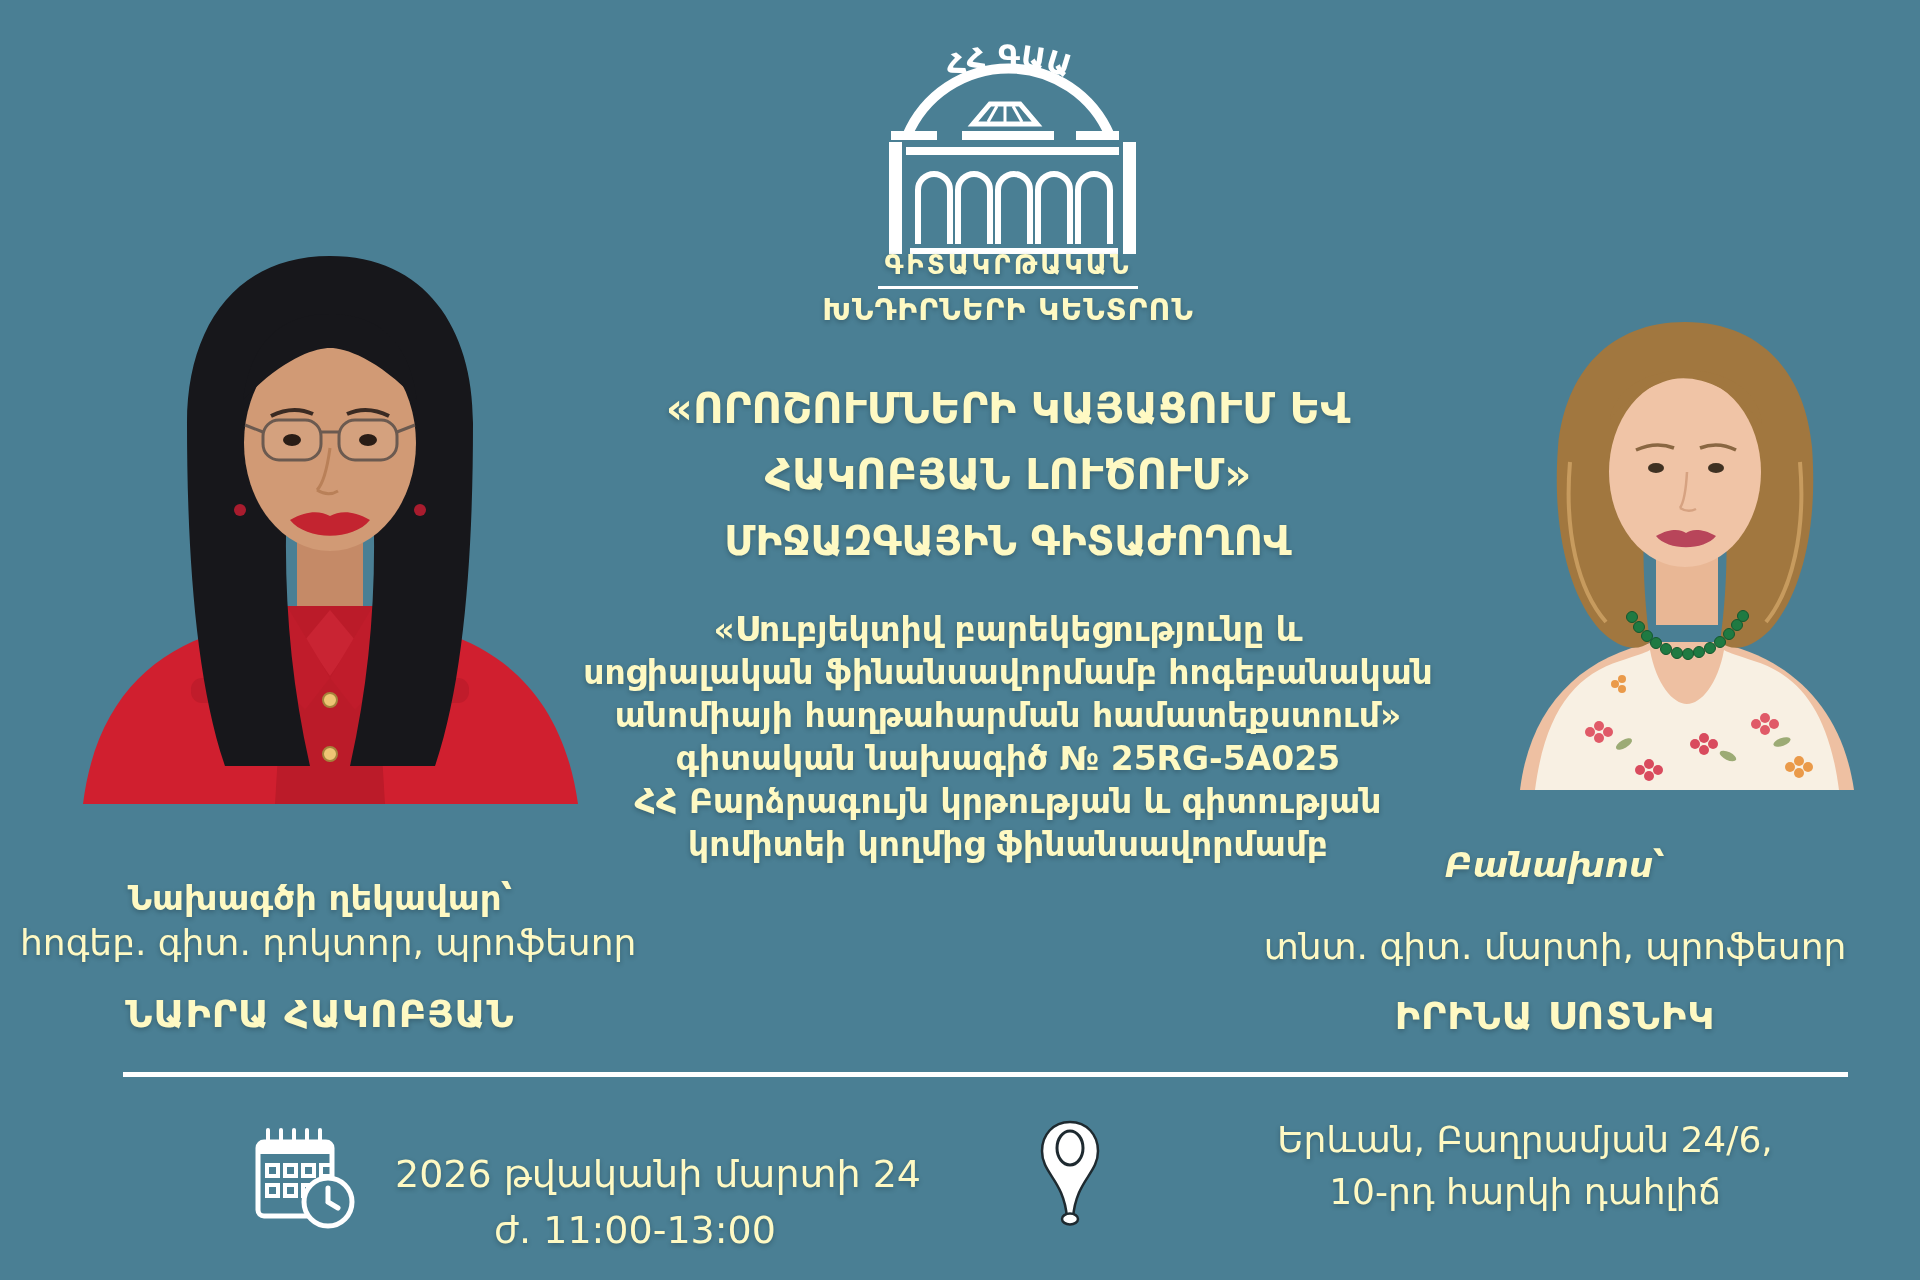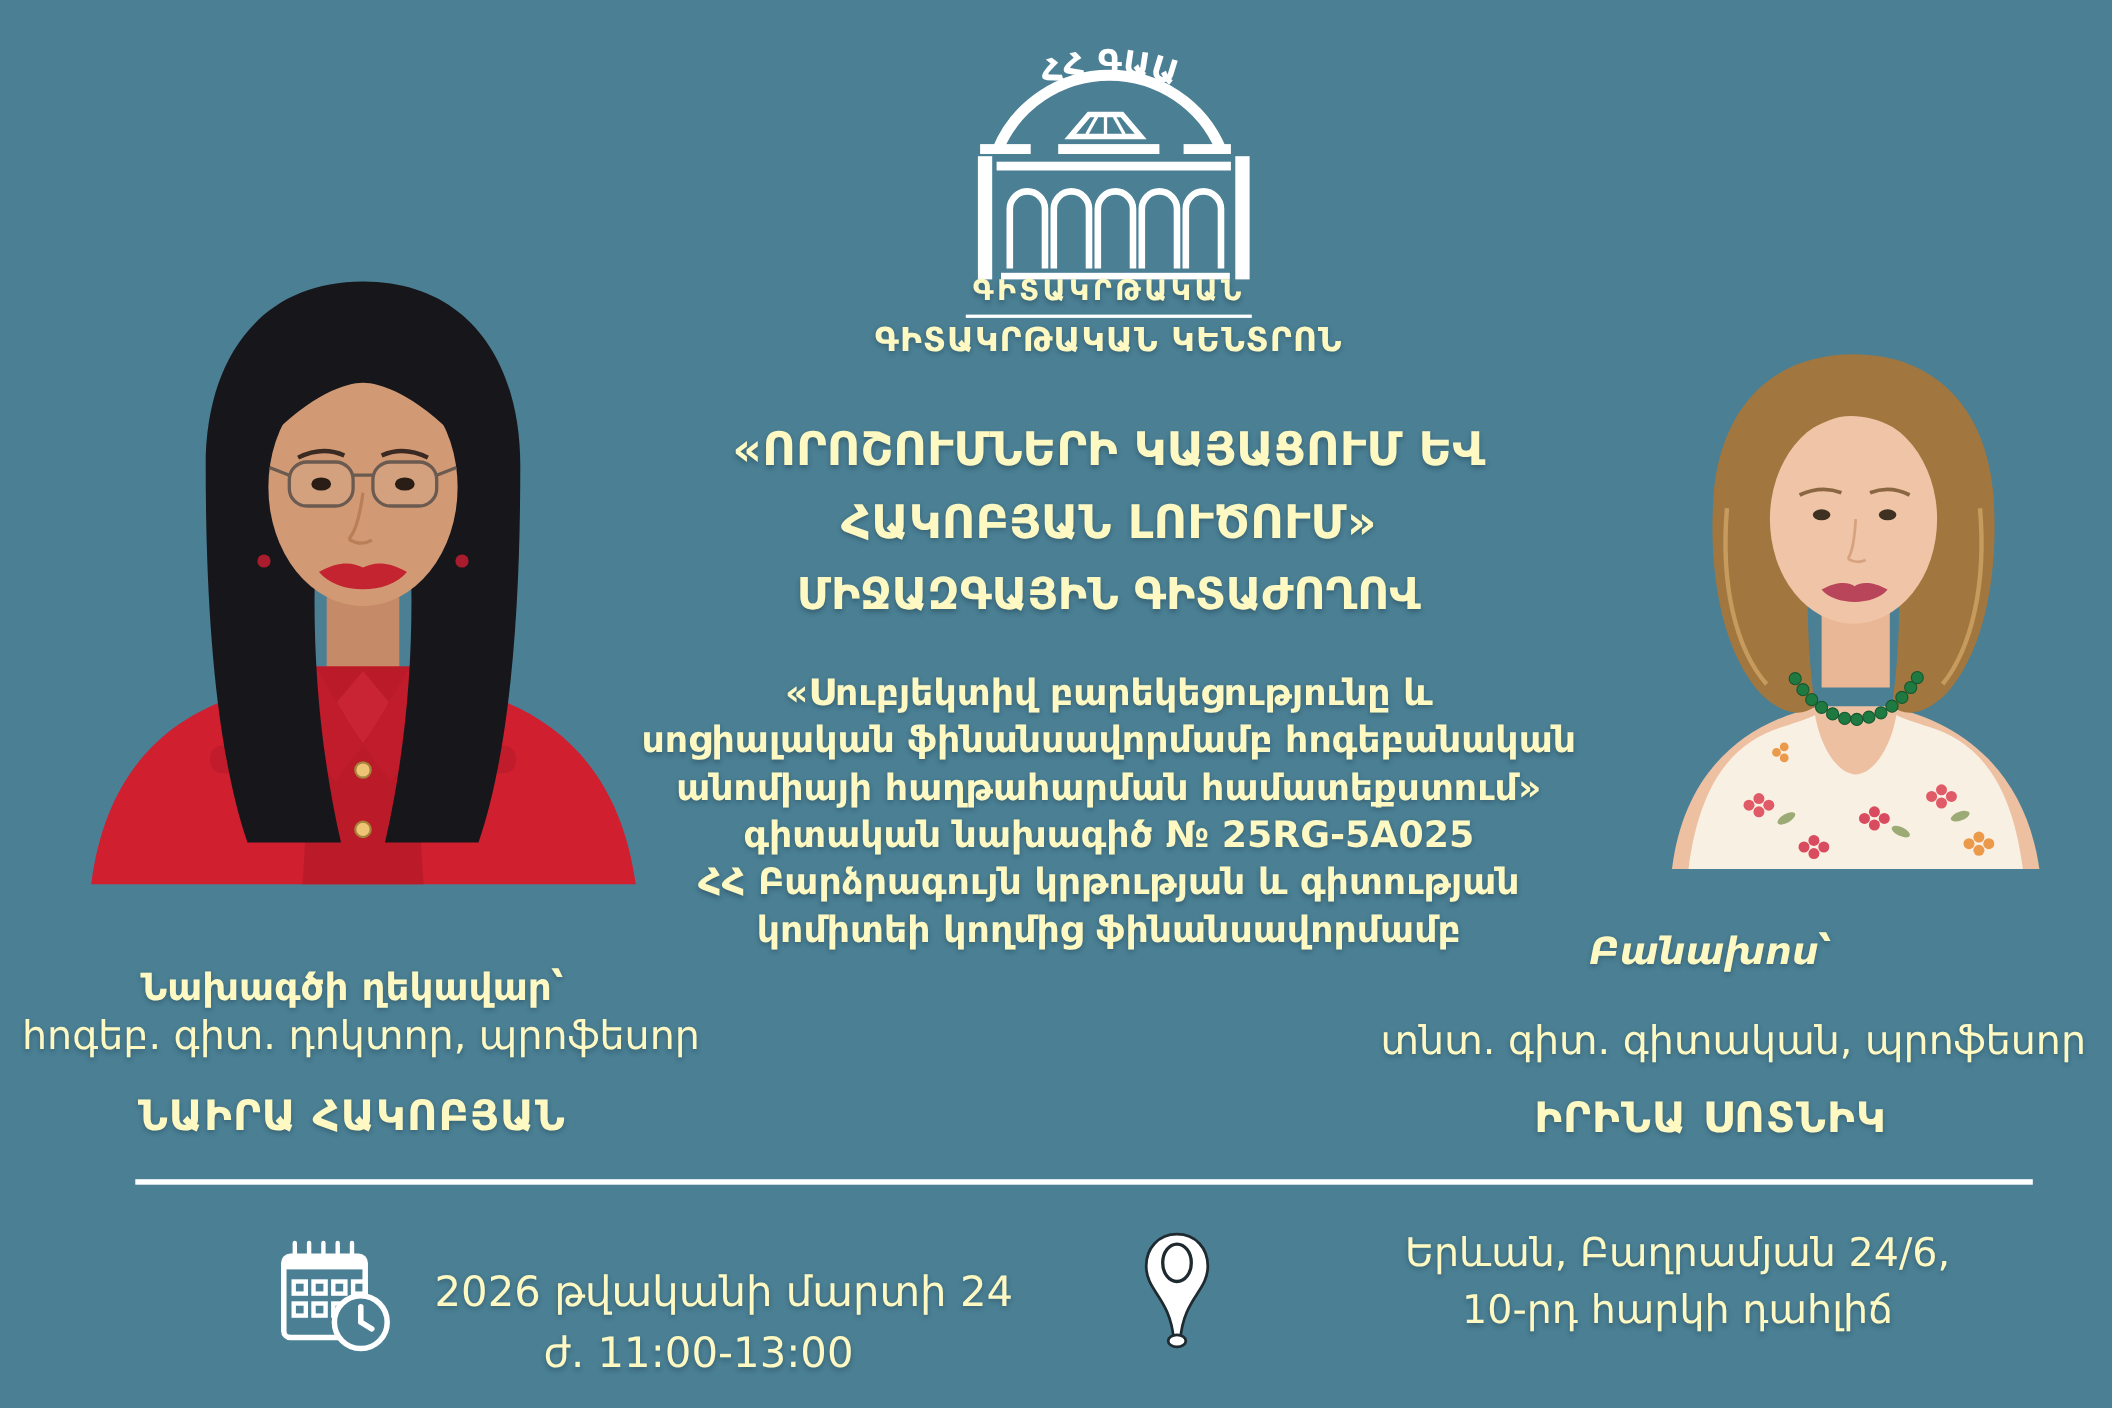--- a/index.html
+++ b/index.html
@@ -75,21 +75,21 @@
     <path d="M 150,216 V 162 A 16,16 0 0 1 182,162 V 216" stroke="#ffffff" stroke-width="6"></path>
     <path d="M 190,216 V 162 A 16,16 0 0 1 222,162 V 216" stroke="#ffffff" stroke-width="6"></path>
     <path d="M 230,216 V 162 A 16,16 0 0 1 262,162 V 216" stroke="#ffffff" stroke-width="6"></path>
     <path d="M 270,216 V 162 A 16,16 0 0 1 302,162 V 216" stroke="#ffffff" stroke-width="6"></path>
     <path d="M 310,216 V 162 A 16,16 0 0 1 342,162 V 216" stroke="#ffffff" stroke-width="6"></path>
 
     <rect x="142" y="220" width="208" height="6" fill="#ffffff"></rect>
   </svg>
   <div class="txt logo-name1">ԳԻՏԱԿՐԹԱԿԱՆ</div>
   <div class="logo-rule"></div>
-  <div class="txt logo-name2">ԳԻՏԱԿՐԹԱԿԱՆ ԿԵՆՏՐՈՆ</div>
+  <div class="txt logo-name2">ԽՆԴԻՐՆԵՐԻ ԿԵՆՏՐՈՆ</div>
 
   <div class="txt headline">
     <div>«ՈՐՈՇՈՒՄՆԵՐԻ ԿԱՅԱՑՈՒՄ ԵՎ</div>
     <div>ՀԱԿՈԲՅԱՆ ԼՈՒԾՈՒՄ»</div>
   </div>
 
   <div class="txt subtitle">ՄԻՋԱԶԳԱՅԻՆ ԳԻՏԱԺՈՂՈՎ</div>
 
   <div class="txt project">
     <div>«Սուբյեկտիվ բարեկեցությունը և</div>
@@ -224,21 +224,21 @@
         <circle cx="277" cy="313" r="5.5"></circle>
       <circle cx="283" cy="304" r="5.5"></circle>
     </g>
   </svg>
 
   <div class="txt lp-role">Նախագծի ղեկավար՝</div>
   <div class="txt lp-degree">հոգեբ. գիտ. դոկտոր, պրոֆեսոր</div>
   <div class="txt lp-name">ՆԱԻՐԱ ՀԱԿՈԲՅԱՆ</div>
 
   <div class="txt rp-role">Բանախոս՝</div>
-  <div class="txt rp-degree">տնտ. գիտ. գիտական, պրոֆեսոր</div>
+  <div class="txt rp-degree">տնտ. գիտ. մարտի, պրոֆեսոր</div>
   <div class="txt rp-name">ԻՐԻՆԱ ՍՈՏՆԻԿ</div>
 
   <div class="divider"></div>
 
   <svg class="cal-icon" width="108" height="108" viewBox="0 0 108 108" fill="none">
     <rect x="8" y="18" width="74" height="74" rx="6" stroke="#ffffff" stroke-width="5"></rect>
     <rect x="8" y="18" width="74" height="12" fill="#ffffff"></rect>
     <g stroke="#ffffff" stroke-width="4" stroke-linecap="round">
       <line x1="18" y1="6" x2="18" y2="20"></line>
         <line x1="31" y1="6" x2="31" y2="20"></line>

